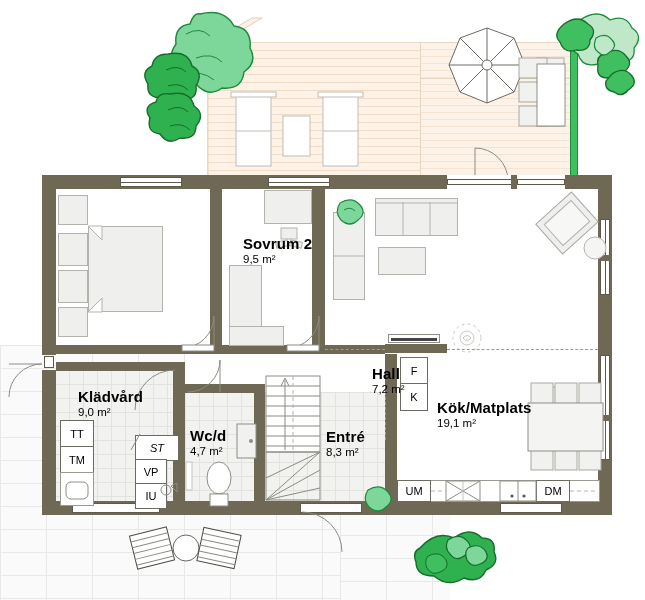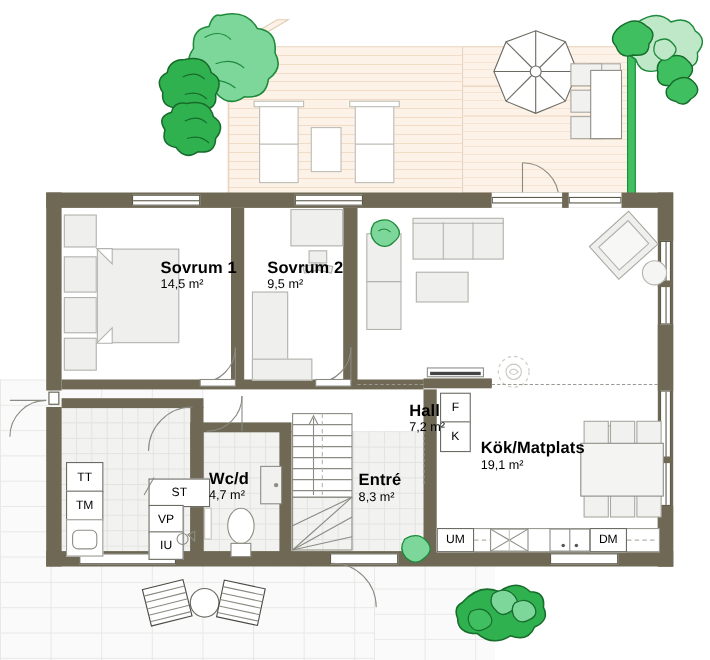--- a/index.html
+++ b/index.html
@@ -299,21 +299,21 @@
   <div class="applabel" style="left:60px;top:420px;width:34px;height:28px;">
       <span>TT</span>
     </div>
   <div class="applabel" style="left:60px;top:446px;width:34px;height:28px;">
       <span>TM</span>
     </div>
   <div class="thin" style="left:60px;top:472px;width:34px;height:34px;"></div>
   <svg class="ovl">
     <rect x="66" y="482" width="22" height="17" rx="5" fill="#ffffff" stroke="#8e8e86" stroke-width="1"></rect>
   </svg>
-  <div class="applabel" style="left:135px;top:435px;width:56px;height:26px;">
+  <div class="applabel" style="left:135px;top:435px;width:44px;height:26px;font-style:italic;">
       <span>ST</span>
     </div>
   <div class="applabel" style="left:135px;top:459px;width:32px;height:26px;">
       <span>VP</span>
     </div>
   <div class="applabel" style="left:135px;top:483px;width:32px;height:26px;">
       <span>IU</span>
     </div>
   <svg class="ovl">
     <line x1="131" y1="450" x2="140" y2="434" stroke="#8b8b83" stroke-width="1"></line>
@@ -395,28 +395,28 @@
     <rect x="555" y="383" width="22" height="30" fill="#f1f1ef" stroke="#a8a8a1" stroke-width="1"></rect>
     <rect x="579" y="383" width="22" height="30" fill="#f1f1ef" stroke="#a8a8a1" stroke-width="1"></rect>
 
     <rect x="531" y="440" width="22" height="30" fill="#f1f1ef" stroke="#a8a8a1" stroke-width="1"></rect>
     <rect x="555" y="440" width="22" height="30" fill="#f1f1ef" stroke="#a8a8a1" stroke-width="1"></rect>
     <rect x="579" y="440" width="22" height="30" fill="#f1f1ef" stroke="#a8a8a1" stroke-width="1"></rect>
 
     <rect x="528" y="403" width="75" height="48" fill="#f4f4f2" stroke="#8e8e86" stroke-width="1"></rect>
   </svg>
 
-  <div class="label" style="left:146px;top:236px;">
-    <div class="nm">Sovrum 1</div>
-    <div class="ar">14,5 m²</div>
-  </div>
   <div class="label" style="left:243px;top:236px;">
     <div class="nm">Sovrum 2</div>
     <div class="ar">9,5 m²</div>
   </div>
+  <div class="label" style="left:78px;top:389px;">
+    <div class="nm">Klädvård</div>
+    <div class="ar">9,0 m²</div>
+  </div>
   <div class="label" style="left:190px;top:428px;">
     <div class="nm">Wc/d</div>
     <div class="ar">4,7 m²</div>
   </div>
   <div class="label" style="left:326px;top:366px;margin-left:46px;">
     <div class="nm">Hall</div>
     <div class="ar">7,2 m²</div>
   </div>
   <div class="label" style="left:326px;top:429px;">
     <div class="nm">Entré</div>

